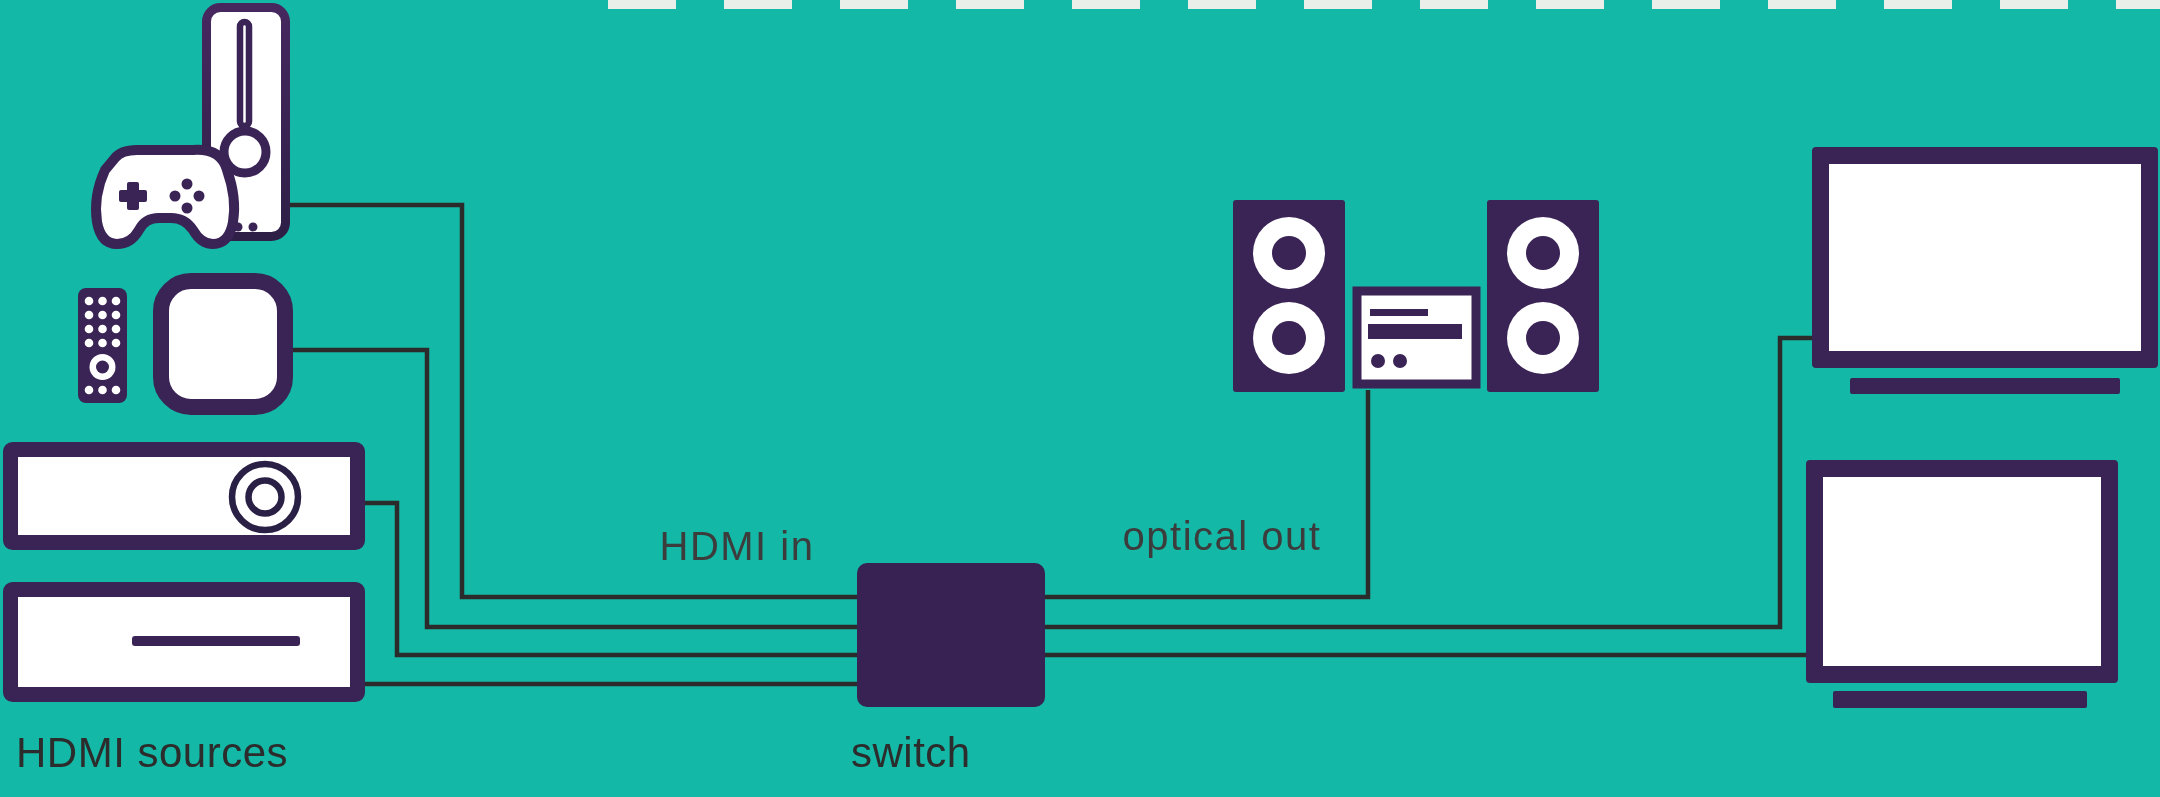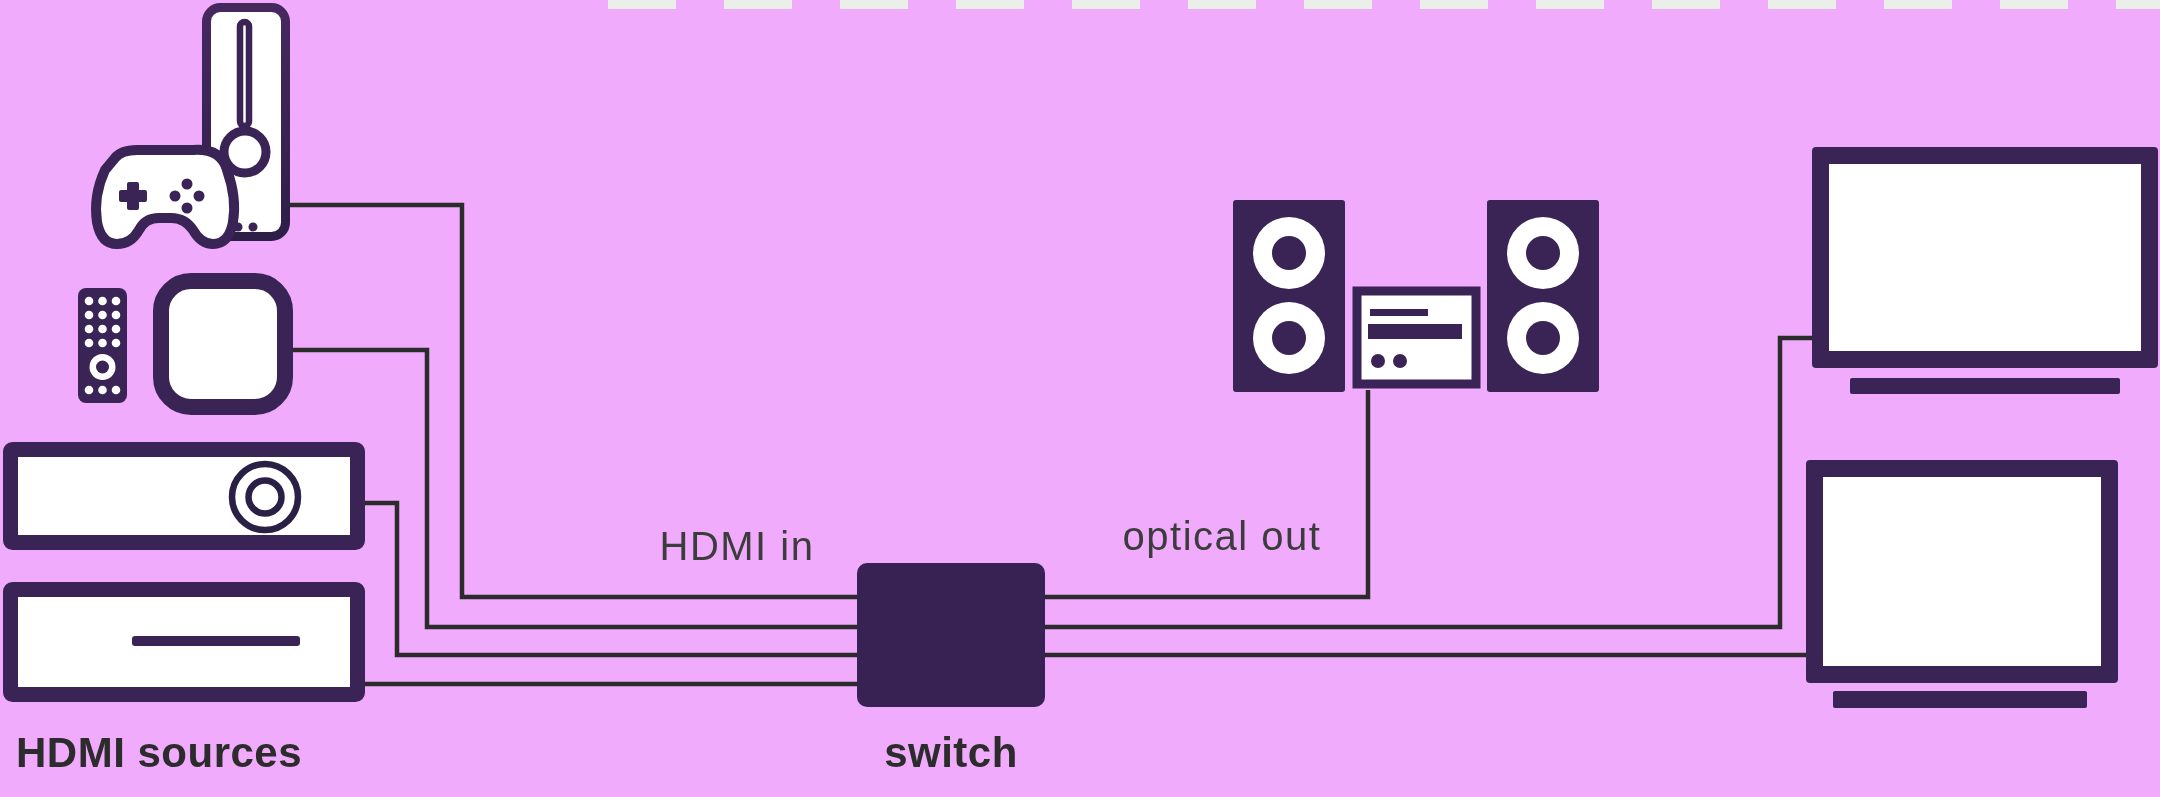--- a/index.html
+++ b/index.html
@@ -1,44 +1,44 @@
 <!DOCTYPE html>
 <html><head>
 <meta charset="utf-8">
 <style>
   html,body{margin:0;padding:0;background:#ffffff;}
   #stage{
     position:relative;
     width:2160px;height:797px;
-    background:#f0abfc;
+    background:#14b8a6;
     overflow:hidden;
     font-family:"Liberation Sans", sans-serif;
   }
   .abs{position:absolute;}
   .wire-label{
     position:absolute;
     width:260px;
     text-align:center;
     font-size:40px;
     font-weight:400;
     letter-spacing:1.5px;
     color:#3c3c3c;
     line-height:1;
     white-space:nowrap;
   }
   .group-label{
     position:absolute;
     font-size:42px;
-    font-weight:700;
+    font-weight:400;
     letter-spacing:.5px;
     color:#2c2c2c;
     line-height:1;
     white-space:nowrap;
   }
-  .center{text-align:center;}
+  .center{}
   .tv-frame{
     position:absolute;
     border:17px solid #3a2355;
     border-radius:4px;
     background:#ffffff;
     box-sizing:border-box;
   }
   .tv-stand{
     position:absolute;
     background:#3a2355;

